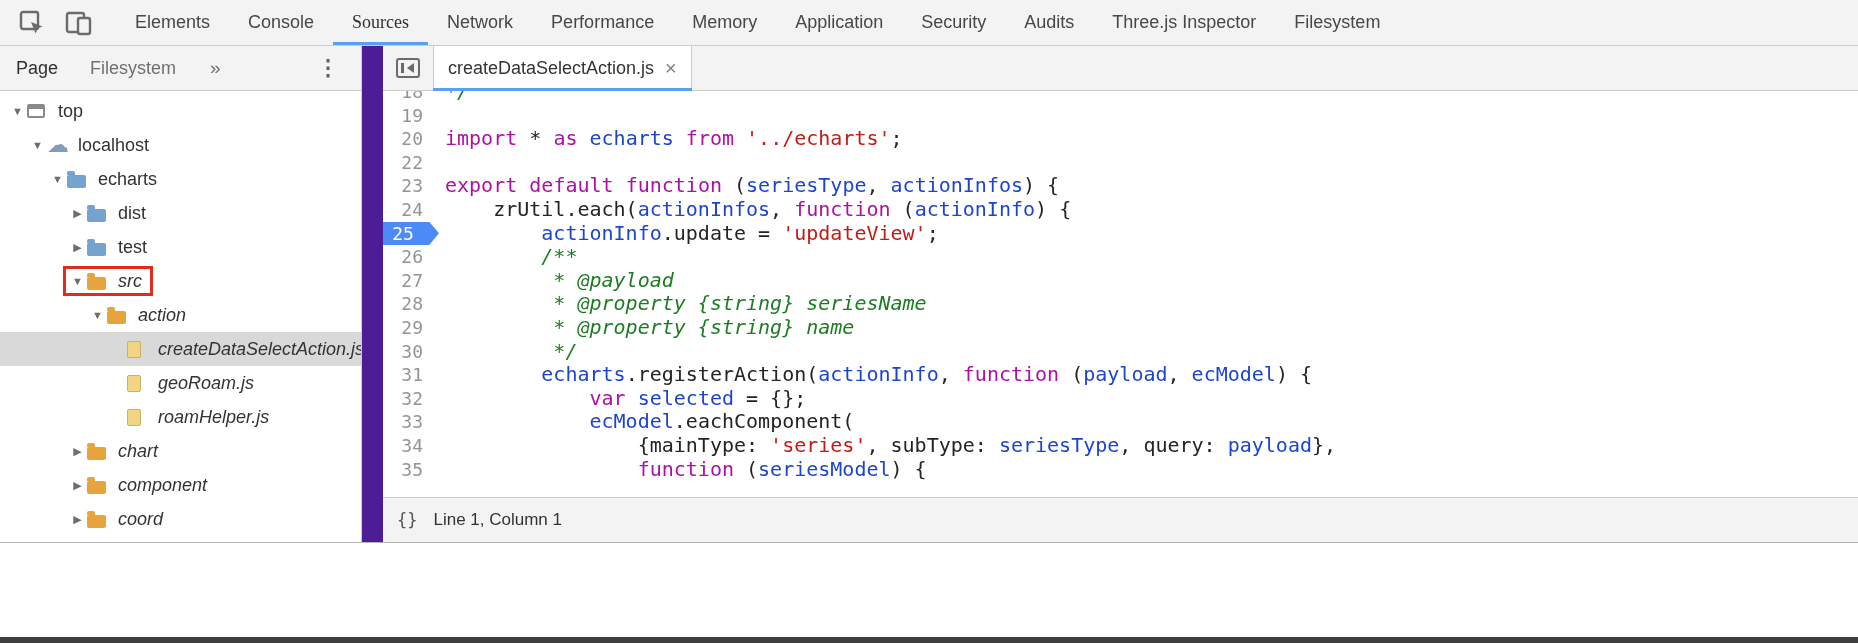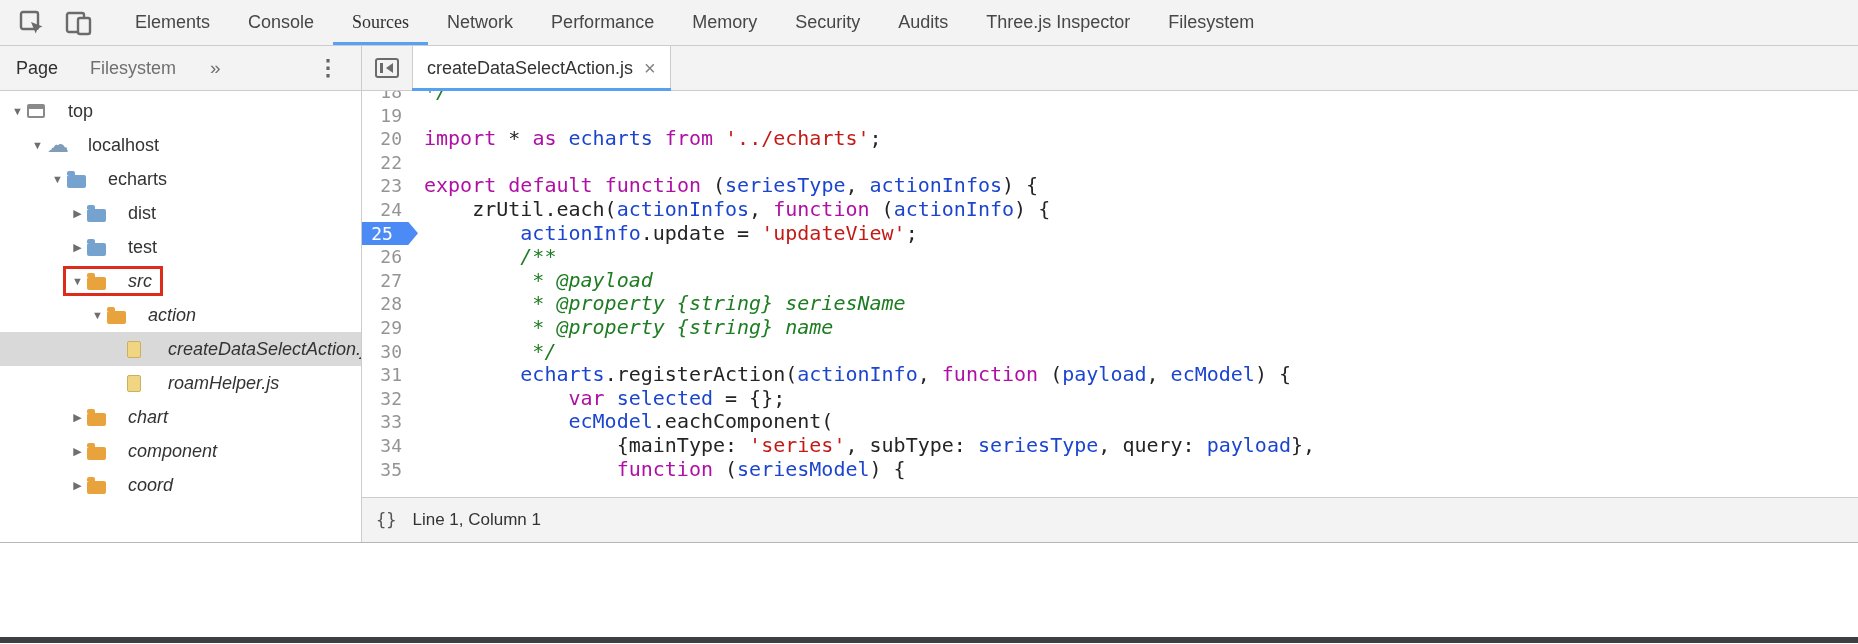--- a/index.html
+++ b/index.html
@@ -14,41 +14,41 @@
   
   .topbar { height:46px; border-bottom:1px solid #ccc; background:#f3f3f3; display:flex; align-items:stretch; }
   .topbar-icons { display:flex; align-items:center; padding:0 8px 0 14px; gap:12px; }
   .tbtn { width:36px; height:36px; display:flex; align-items:center; justify-content:center; cursor:pointer; }
   .main-tabs { display:flex; align-items:stretch; margin-left:10px; }
   .main-tab { padding:3px 19px 0 19px; display:flex; align-items:center; font-size:18px; color:#474747;
               border-bottom:3px solid transparent; white-space:nowrap; cursor:pointer; }
   .main-tab.active { border-bottom-color:#57a0f4; color:#303030;font-family:Liberation Serif, serif; }
 
   
-  .content { display:flex; height:496px; }
+  .content { display:flex; height:496px;gap:21px; }
 
   
   .sidebar { width:362px; flex:none; border-right:1px solid #ccc; display:flex; flex-direction:column; background:#fff; }
   .sidebar-header { height:45px; flex:none; border-bottom:1px solid #ccc; background:#f3f3f3;
                     display:flex; align-items:center; padding:0 12px 0 0; }
   .side-tab { padding:0 16px; font-size:18px; color:#707070; height:100%; display:flex; align-items:center; cursor:pointer; }
   .side-tab.active { color:#303030; }
   .overflow-chevron { font-size:19px; color:#707070; padding:0 18px; cursor:pointer; }
   .flex-spacer { flex:1; }
   .kebab { font-size:22px; color:#5f6368; padding:0 10px; cursor:pointer; font-weight:bold; }
 
   .tree { flex:1; overflow:hidden; padding-top:3px; }
   .tree-row { height:34px; display:flex; align-items:center; font-size:18px; color:#333;
               white-space:nowrap; overflow:hidden; cursor:pointer; }
   .tree-row.selected { background:#d9d9d9; }
   .tree-inner { display:flex; align-items:center; height:30px; }
   .tree-inner.annotated { border:3px solid #dd2b1c; padding:0 8px 0 2px; margin-left:-5px; }
   .arrow { width:19px; flex:none; font-size:11px; color:#6e6e6e; text-align:center; }
   .icon-slot { width:27px; flex:none; display:flex; align-items:center; }
-  .tree-label { margin-left:14px; }
+  .tree-label { margin-left:4px; }
   .italic { font-style:italic; }
 
   .icon-frame { width:18px; height:14px; border:2px solid #8a8a8a; border-top-width:5px; border-radius:2px; background:#fff; }
   .icon-cloud { font-size:22px; line-height:18px; color:#7f9cb8; }
   .icon-folder { width:19px; height:13px; border-radius:2px; position:relative; margin-top:4px; }
   .icon-folder::before { content:""; position:absolute; top:-4px; left:0; width:8px; height:4px;
                          border-radius:2px 2px 0 0; background:inherit; }
   .folder-blue { background:#75a2cf; }
   .folder-orange { background:#e9a33c; }
   .icon-file { width:14px; height:17px; background:#f0d583; border:1px solid #cdb05e; border-radius:2px; }
@@ -105,20 +105,21 @@
         </svg>
       </span>
     </div>
     <div class="main-tabs">
         <span class="main-tab">Elements</span>
         <span class="main-tab">Console</span>
         <span class="main-tab active">Sources</span>
         <span class="main-tab">Network</span>
         <span class="main-tab">Performance</span>
         <span class="main-tab">Memory</span>
+        <span class="main-tab">Application</span>
         <span class="main-tab">Security</span>
         <span class="main-tab">Audits</span>
         <span class="main-tab">Three.js Inspector</span>
         <span class="main-tab">Filesystem</span>
       </div>
   </div>
 
   <div class="content">
 
     <div class="sidebar">
@@ -193,20 +194,29 @@
               <span class="tree-label italic">action</span>
             </span>
           </div>
           <div class="tree-row selected" style="padding-left: 108px;">
             <span class="tree-inner">
               <span class="arrow"></span>
               <span class="icon-slot">
                 <span class="icon-file"></span>
               </span>
               <span class="tree-label italic">createDataSelectAction.js</span>
+            </span>
+          </div>
+          <div class="tree-row" style="padding-left: 108px;">
+            <span class="tree-inner">
+              <span class="arrow"></span>
+              <span class="icon-slot">
+                <span class="icon-file"></span>
+              </span>
+              <span class="tree-label italic">geoRoam.js</span>
             </span>
           </div>
           <div class="tree-row" style="padding-left: 108px; align-items: center;">
             <span class="tree-inner">
               <span class="arrow"></span>
               <span class="icon-slot">
                 <span class="icon-file"></span>
               </span>
               <span class="tree-label italic">roamHelper.js</span>
             </span>

